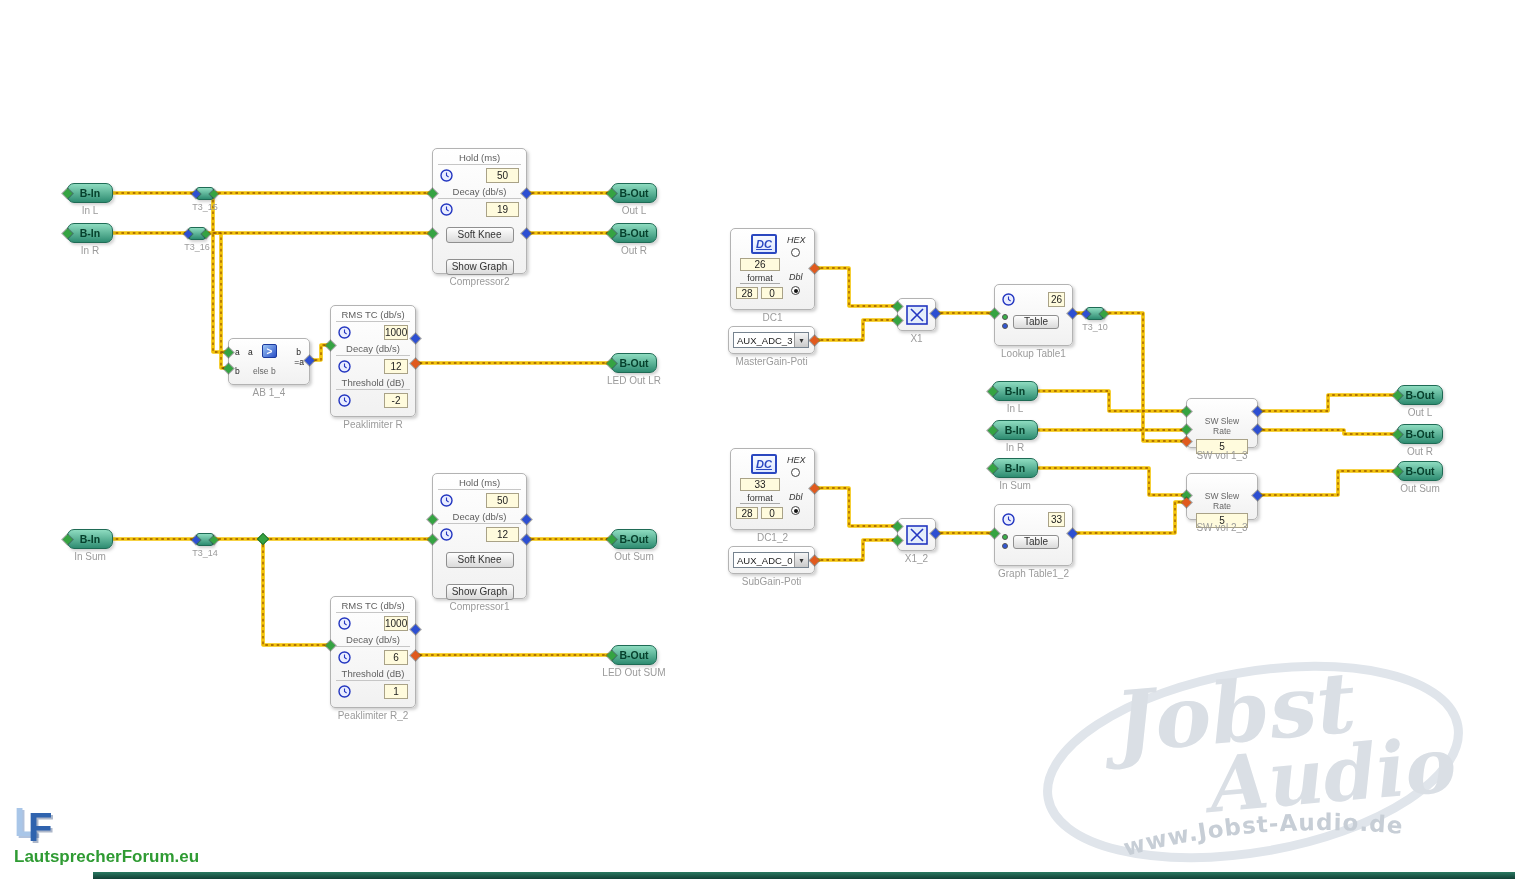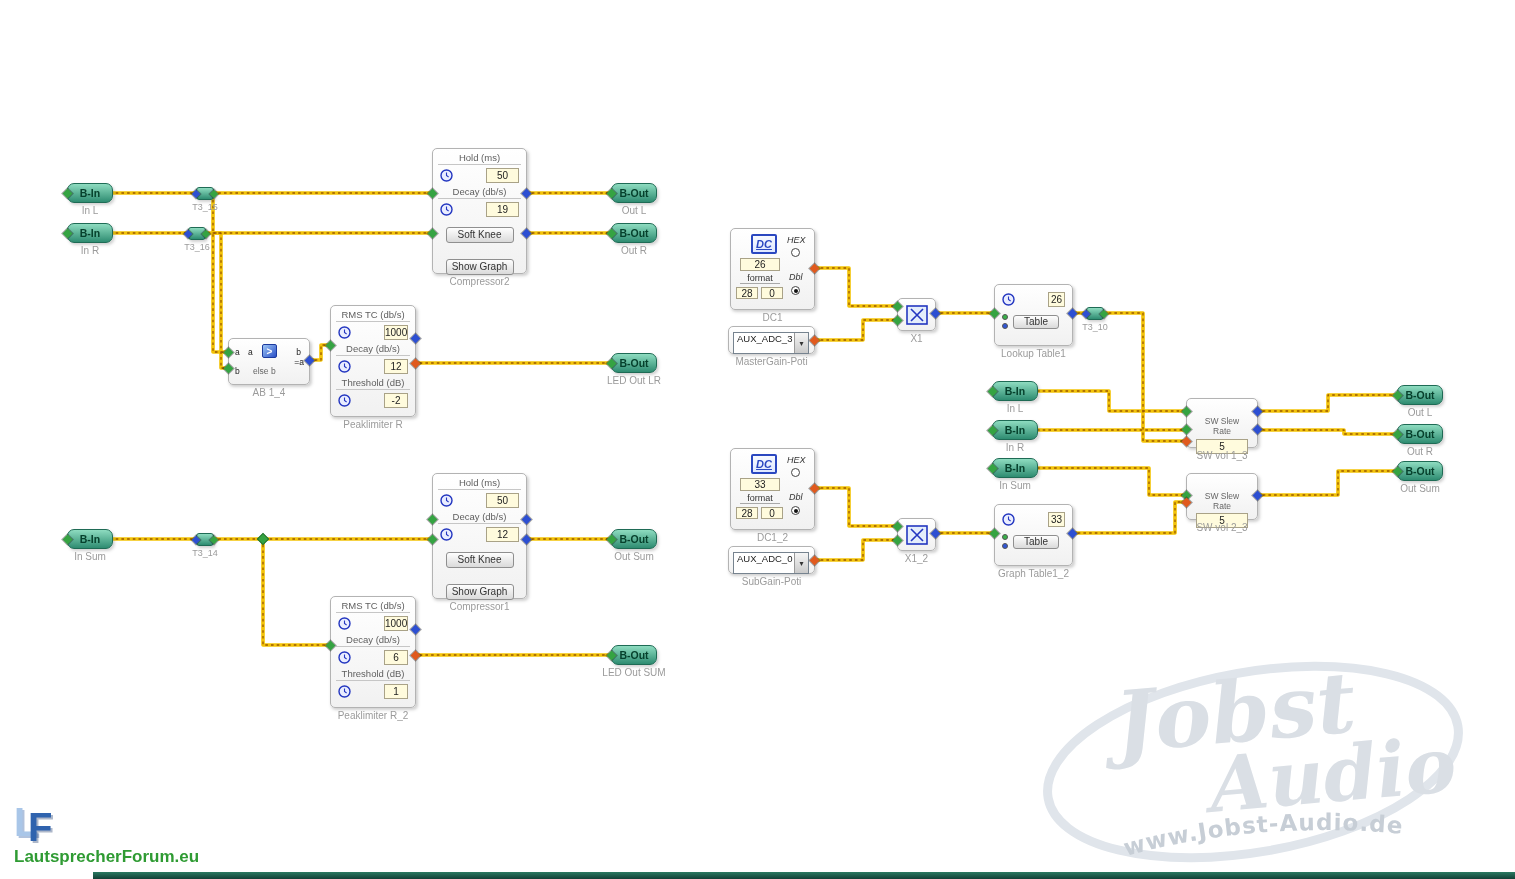--- a/index.html
+++ b/index.html
@@ -56,22 +56,22 @@
           font:italic bold 11px "Liberation Sans",sans-serif;text-decoration:underline;
           display:flex;align-items:center;justify-content:center;box-sizing:border-box;}
   .sublab{position:absolute;font-size:9px;color:#333;font-style:italic;}
   .flabel{position:absolute;font-size:9px;color:#333;border-bottom:1px solid #a8a8a8;text-align:center;}
   .radio{position:absolute;width:9px;height:9px;border-radius:50%;border:1px solid #444;background:#fff;box-sizing:border-box;}
   .radio.sel::after{content:"";position:absolute;left:1.5px;top:1.5px;width:4px;height:4px;border-radius:50%;background:#111;}
   .afield{position:absolute;background:#fffbdd;border:1px solid #a9a287;font-size:10px;color:#222;
           text-align:center;box-sizing:border-box;}
 
   
-  .select{position:absolute;display:flex;align-items:flex-start;background:#fff;border:1px solid #76838f;
-          height:22px;font-size:9.5px;color:#222;padding-left:3px;box-sizing:border-box;}
+  .select{position:absolute;display:flex;align-items:center;background:#fff;border:1px solid #76838f;
+          height:16px;font-size:9.5px;color:#222;padding-left:3px;box-sizing:border-box;}
   .select .arrow{margin-left:auto;width:13px;height:100%;background:linear-gradient(#f5f5f5,#cacaca);
           border-left:1px solid #9a9a9a;display:flex;align-items:center;justify-content:center;
           font-size:8px;color:#333;}
   .select .arrow::after{content:"\25BE";}
 
   
   .dots{display:flex;flex-direction:column;gap:3px;margin-right:5px;}
   .dot{width:6px;height:6px;border-radius:50%;border:1px solid #555;box-sizing:border-box;}
   .dotg{background:#39b24a;}.dotb{background:#3056d6;}
 

